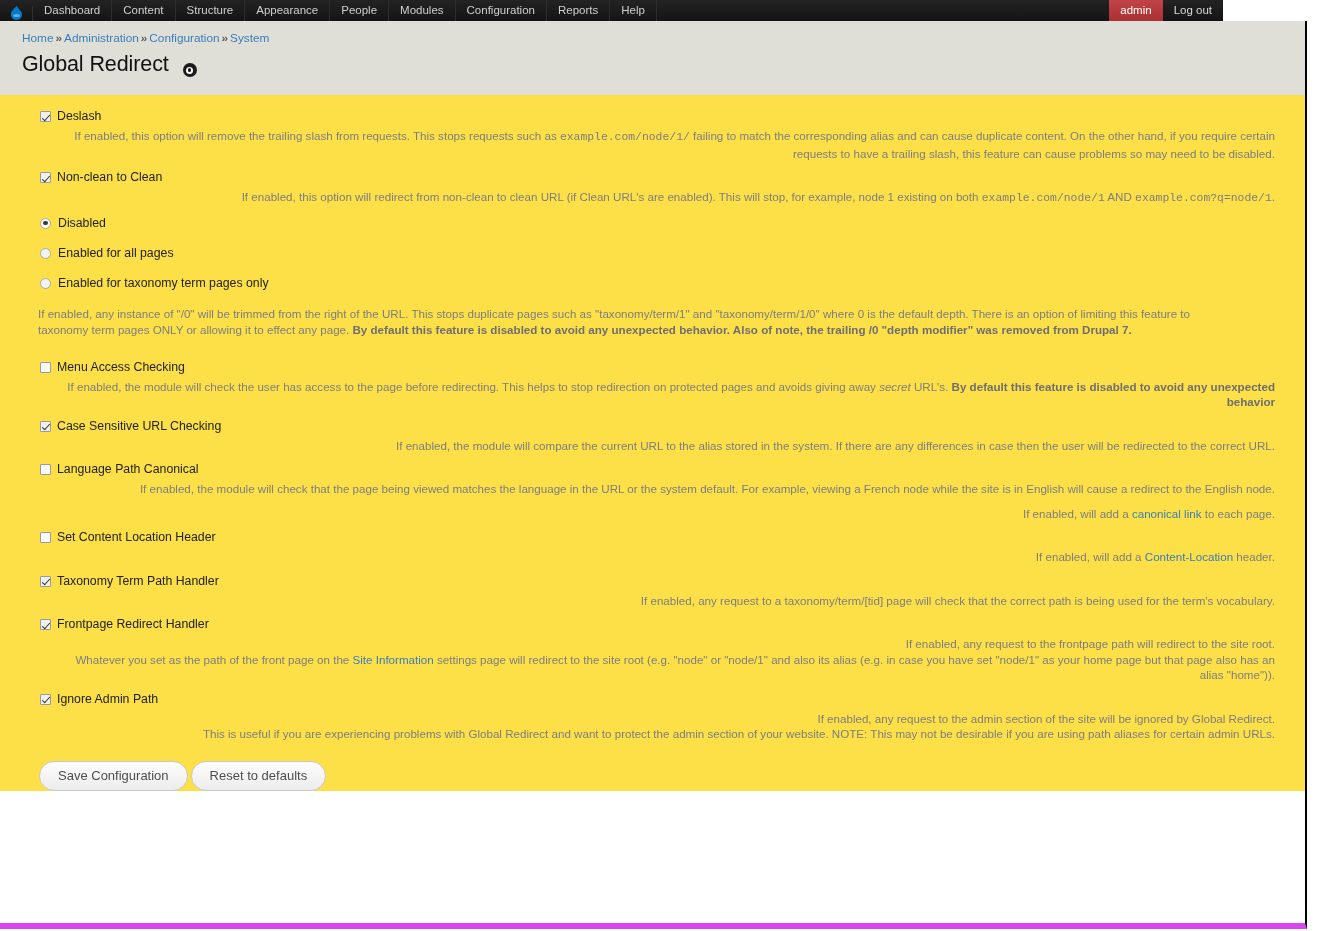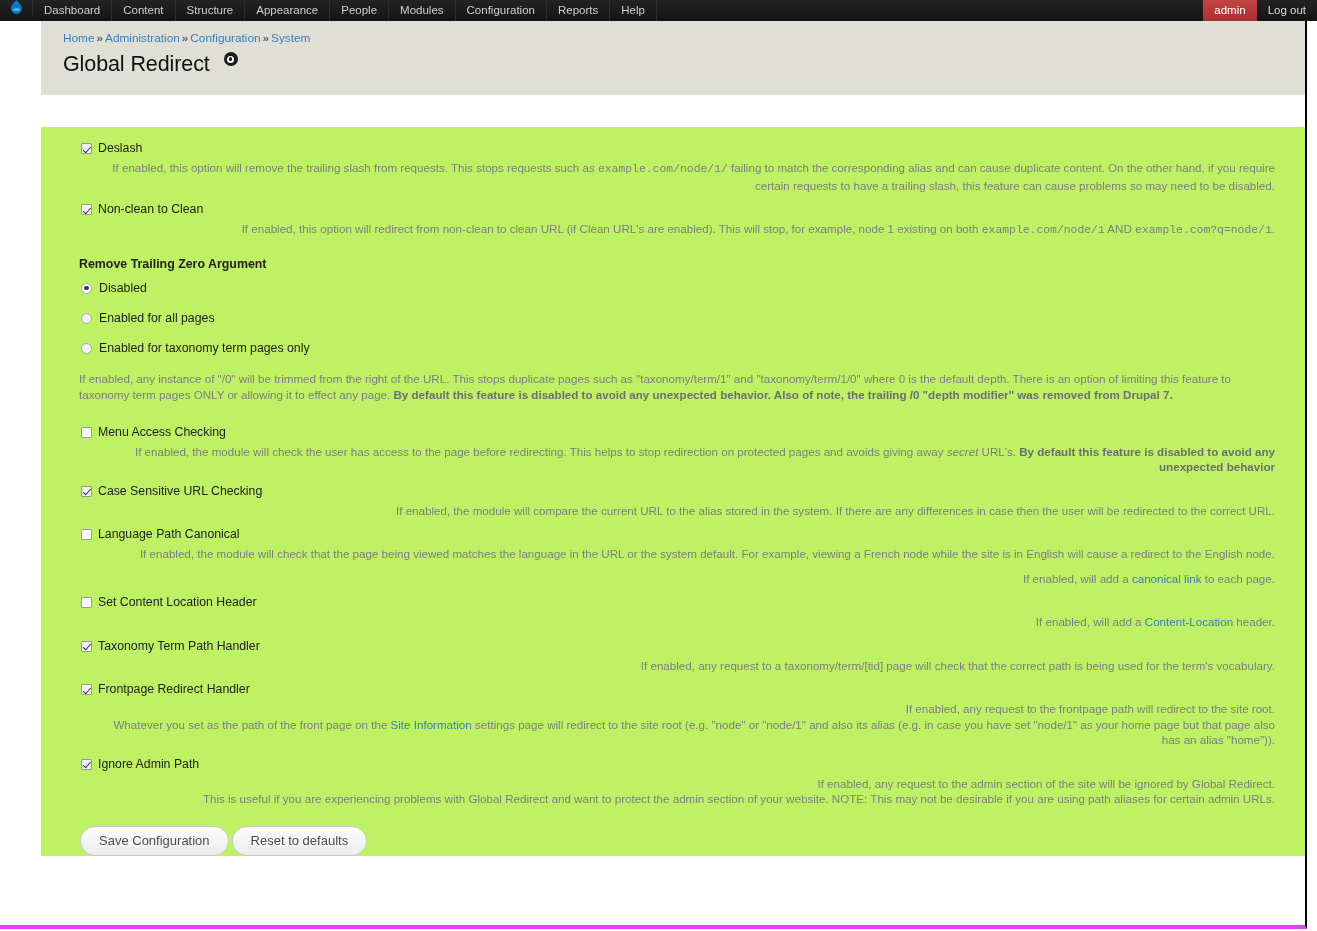--- a/index.html
+++ b/index.html
@@ -15,23 +15,23 @@
     background: #ffffff;
     overflow: hidden;
   }
 
   
   .toolbar {
     height: 21px;
     background: #1a1a1a;
     background: linear-gradient(to bottom, #232323 0%, #141414 100%);
     display: flex;
-    align-items: flex-start;
-    position: relative;
-    width: 1317px;
+    align-items: flex-end;
+    position: relative;
+    width: 1223px;
   }
   .toolbar-logo {
     width: 33px;
     display: flex;
     align-items: center;
     justify-content: center;
     border-right: 1px solid #303030;
   }
   .droplet {
     width: 13px; height: 15px;
@@ -80,25 +80,24 @@
     font-size: 11.5px;
     line-height: 21px;
     cursor: pointer;
     text-decoration: none;
   }
 
   
   .frame {
     width: 1307px;
     border-right: 2px solid #000000;
-    border-bottom: 4px solid #d946ef;
+    border-bottom: 6px solid #d946ef;
     background: #ffffff;
     height: 908px;
     position: relative;
-    padding-left: 41px;
   }
 
   
   .header-band {
     background: #dfdfd8;
     padding: 10px 0 14px 22px;
     height: 74px;
   }
   .breadcrumb {
     font-size: 11.8px;
@@ -111,21 +110,21 @@
     text-decoration: none;
     cursor: pointer;
   }
   .breadcrumb .sep {
     color: #5e5e5e;
     font-weight: bold;
     padding: 0 2px;
   }
   .title-row {
     display: flex;
-    align-items: flex-start;
+    align-items: flex-end;
   }
   .page-title {
     font-size: 21.5px;
     font-weight: normal;
     color: #111111;
     margin: 0;
     line-height: 25px;
     letter-spacing: -0.1px;
   }
   .title-icon {
@@ -150,22 +149,21 @@
     position: absolute;
     left: 5.2px; top: 5.2px;
     width: 3.6px; height: 3.6px;
     border-radius: 50%;
     background: #1b1b1b;
   }
 
   
   .content {
     padding: 14px 0 0 0;
-    background: #bef264;
-    margin-top: 32px;
+    background: #fde047;
   }
   .form-item {
     padding: 0 30px 0 40px;
     margin-bottom: 9px;
   }
   .cb-row {
     display: flex;
     align-items: flex-start;
     line-height: 15px;
   }
@@ -338,21 +336,20 @@
       </div>
 
       <div class="form-item">
         <div class="cb-row">
           <span class="checkbox checked"></span>
           <span class="cb-label">Non-clean to Clean</span>
         </div>
         <div class="desc"><span>If enabled, this option will redirect from non-clean to clean URL (if Clean URL's are enabled). This will stop, for example, node 1 existing on both </span><code>example.com/node/1</code><span> AND </span><code>example.com?q=node/1</code><span>.</span></div>
       </div>
 
-      <div class="group-title">Remove Trailing Zero Argument</div>
 
       <div class="radio-row">
         <span class="radio selected"></span>
         <span class="radio-label">Disabled</span>
       </div>
       <div class="radio-row">
         <span class="radio"></span>
         <span class="radio-label">Enabled for all pages</span>
       </div>
       <div class="radio-row">

